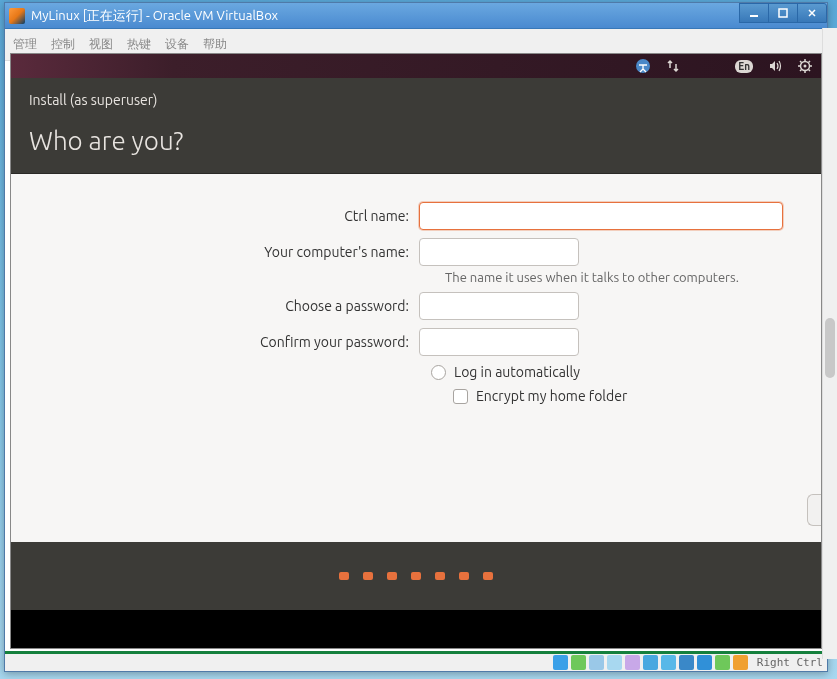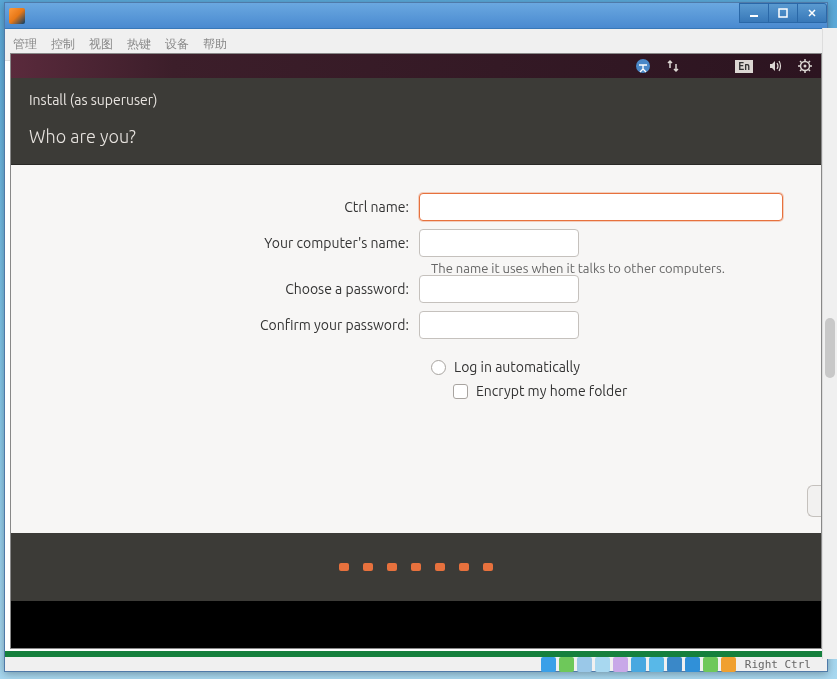--- a/index.html
+++ b/index.html
@@ -95,38 +95,38 @@
   gap: 14px;
   color: #dcd7d3;
 }
 .ubuntu-top .icon { width: 16px; height: 16px; display: flex; align-items: center; justify-content: center; }
 .ubuntu-top .en-badge {
   background: #dcd7d3;
   color: #333;
   font-size: 10px;
   font-weight: bold;
   padding: 1px 3px;
-  border-radius: 0;
+  border-radius: 6px;
   margin-left: 40px;
 }
 .ubuntu-top .accessibility-icon circle { fill: #4a88c8; }
 .installer-header {
   background: #3c3b37;
   padding: 14px 18px 18px 18px;
   border-bottom: 1px solid #2a2926;
 }
 .installer-header .sub {
   color: #e8e4e0;
   font-size: 14px;
   font-weight: normal;
   margin-bottom: 18px;
 }
 .installer-header .heading {
   color: #e8e4e0;
-  font-size: 18px;
+  font-size: 26px;
   font-weight: 300;
 }
 .form-area {
   background: #f7f6f5;
   padding: 28px 18px 40px 18px;
   color: #333;
   font-size: 14px;
   position: relative;
   height: 368px;
 }
@@ -154,26 +154,28 @@
   border: 1px solid #e7713d;
   box-shadow: 0 0 0 1px rgba(231,113,61,0.3);
 }
 .name-input { width: 364px; }
 .computer-input { width: 160px; }
 .user-input { width: 160px; }
 .pass-input { width: 160px; }
 .hint-row {
   display: flex;
   margin-top: -4px;
+  margin-bottom: 8px;
+  gap: 14px;
 }
 .hint-row .spacer { width: 402px; }
 .hint-row .hint { font-size: 13px; color: #666; }
 .options {
   margin-left: 402px;
-  margin-top: 20px;
+  margin-top: 8px;
 }
 .opt-row {
   display: flex;
   align-items: center;
   gap: 8px;
   margin-bottom: 8px;
   font-size: 14px;
   color: #333;
 }
 .opt-row.indent { margin-left: 22px; }
@@ -230,23 +232,23 @@
 .vbox-status {
   position: absolute;
   bottom: 0;
   left: 0;
   right: 0;
   height: 20px;
   background: #f0f0f0;
   display: flex;
   align-items: center;
   justify-content: flex-end;
-  padding: 0 16px;
+  padding: 0 4px;
   gap: 3px;
-  border-top: 6px solid #15803d;
+  border-top: 3px solid #15803d;
   font-size: 11px;
 }
 .vbox-status .s-icon {
   width: 15px;
   height: 15px;
   border-radius: 2px;
 }
 .vbox-status .host-key {
   color: #666;
   margin-left: 6px;
@@ -271,20 +273,21 @@
   border-radius: 6px;
 }
 </style>
 </head>
 <body>
 
 <div class="window-frame">
 
   <div class="title-bar">
     <div class="vb-icon"></div>
+    <span class="title-text">MyLinux [正在运行] - Oracle VM VirtualBox</span>
     <div class="win-controls">
       <div class="win-btn">
         <svg viewBox="0 0 10 10">
             <rect x="1" y="7" width="8" height="2" fill="#fff"></rect>
           </svg>
       </div>
       <div class="win-btn">
         <svg viewBox="0 0 10 10">
             <rect x="1" y="1" width="8" height="8" fill="none" stroke="#fff" stroke-width="1.5"></rect>
           </svg>

